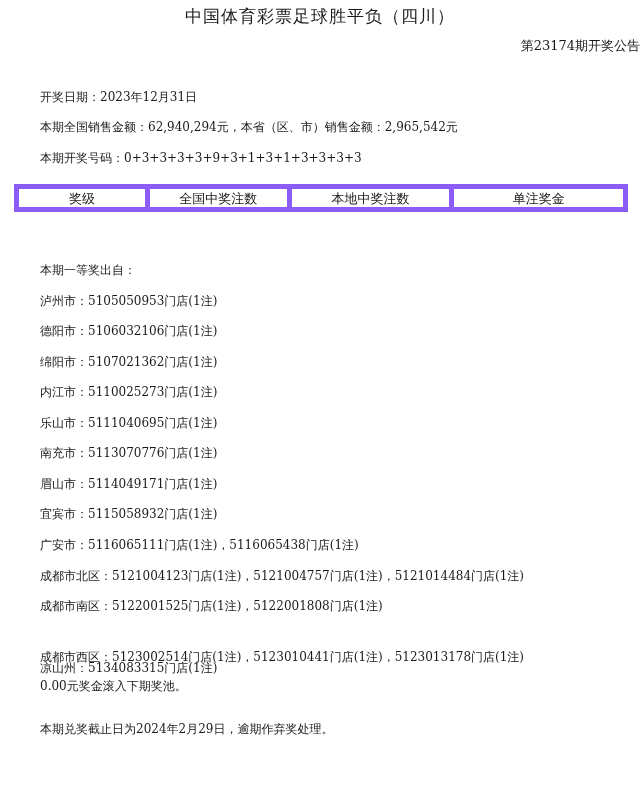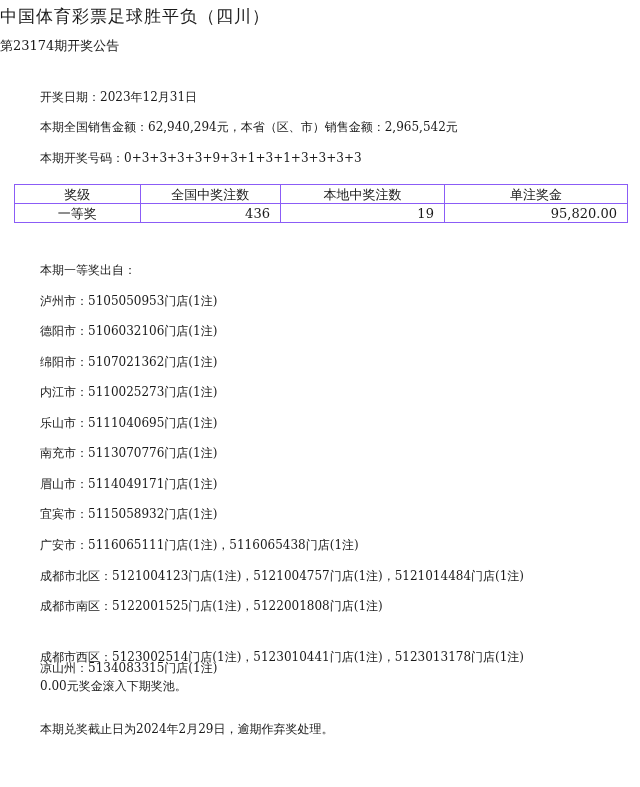--- a/index.html
+++ b/index.html
@@ -13,53 +13,53 @@
       position: relative;
       overflow: hidden;
       font-family: "DejaVu Serif", "Liberation Serif", serif;
       color: #1a1a1a;
     }
     .title {
       position: absolute;
       top: 6px;
       left: 0;
       width: 640px;
-      text-align: left;
+      text-align: center;
       font-size: 17px;
       letter-spacing: 1px;
       line-height: 20px;
     }
     .subtitle {
       position: absolute;
       top: 38px;
       left: 0;
       width: 640px;
-      text-align: left;
+      text-align: right;
       font-size: 13px;
       line-height: 16px;
     }
     .line {
       position: absolute;
       left: 40px;
       font-size: 12px;
       line-height: 16px;
       white-space: nowrap;
     }
     table.prize {
       position: absolute;
       top: 184px;
       left: 14px;
       width: 614px;
       border-collapse: collapse;
       font-size: 13px;
     }
     table.prize th, table.prize td {
-      border: 1px solid #8b5cf6;
+      border: 5px solid #8b5cf6;
       height: 18px;
-      padding: 0 10px;
+      padding: 0 18px;
       font-weight: normal;
       line-height: 17px;
     }
     table.prize th { text-align: center; }
     table.prize td.num { text-align: right; }
     table.prize td.lvl { text-align: center; }
     .c1 { width: 117px; }
     .c2 { width: 132px; }
     .c3 { width: 160px; }
     .c4 { width: 175px; }
@@ -77,26 +77,20 @@
 <table class="prize">
   <thead>
     <tr>
       <th class="c1">奖级</th>
       <th class="c2">全国中奖注数</th>
       <th class="c3">本地中奖注数</th>
       <th class="c4">单注奖金</th>
     </tr>
   </thead>
   <tbody>
-    <tr>
-      <td class="lvl">一等奖</td>
-      <td class="num">436</td>
-      <td class="num">19</td>
-      <td class="num">95,820.00</td>
-    </tr>
   </tbody>
 </table>
 
 <div class="line" style="top:262px">本期一等奖出自：</div>
 <div class="line" style="top:293px">泸州市：5105050953门店(1注)</div>
 <div class="line" style="top:323px">德阳市：5106032106门店(1注)</div>
 <div class="line" style="top:354px">绵阳市：5107021362门店(1注)</div>
 <div class="line" style="top:384px">内江市：5110025273门店(1注)</div>
 <div class="line" style="top:415px">乐山市：5111040695门店(1注)</div>
 <div class="line" style="top:445px">南充市：5113070776门店(1注)</div>

